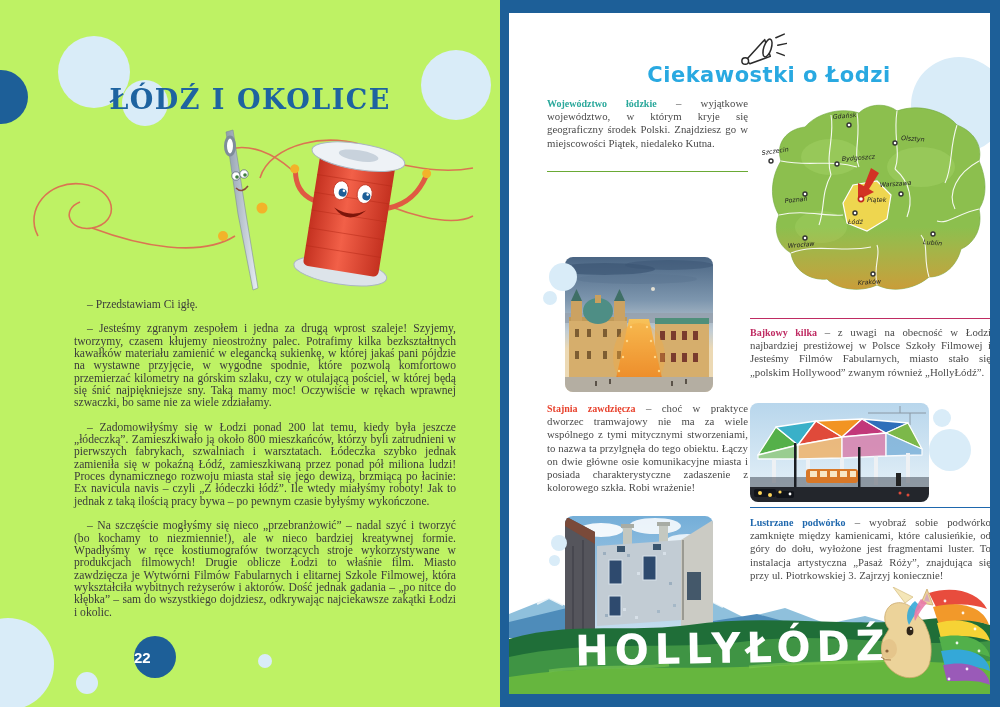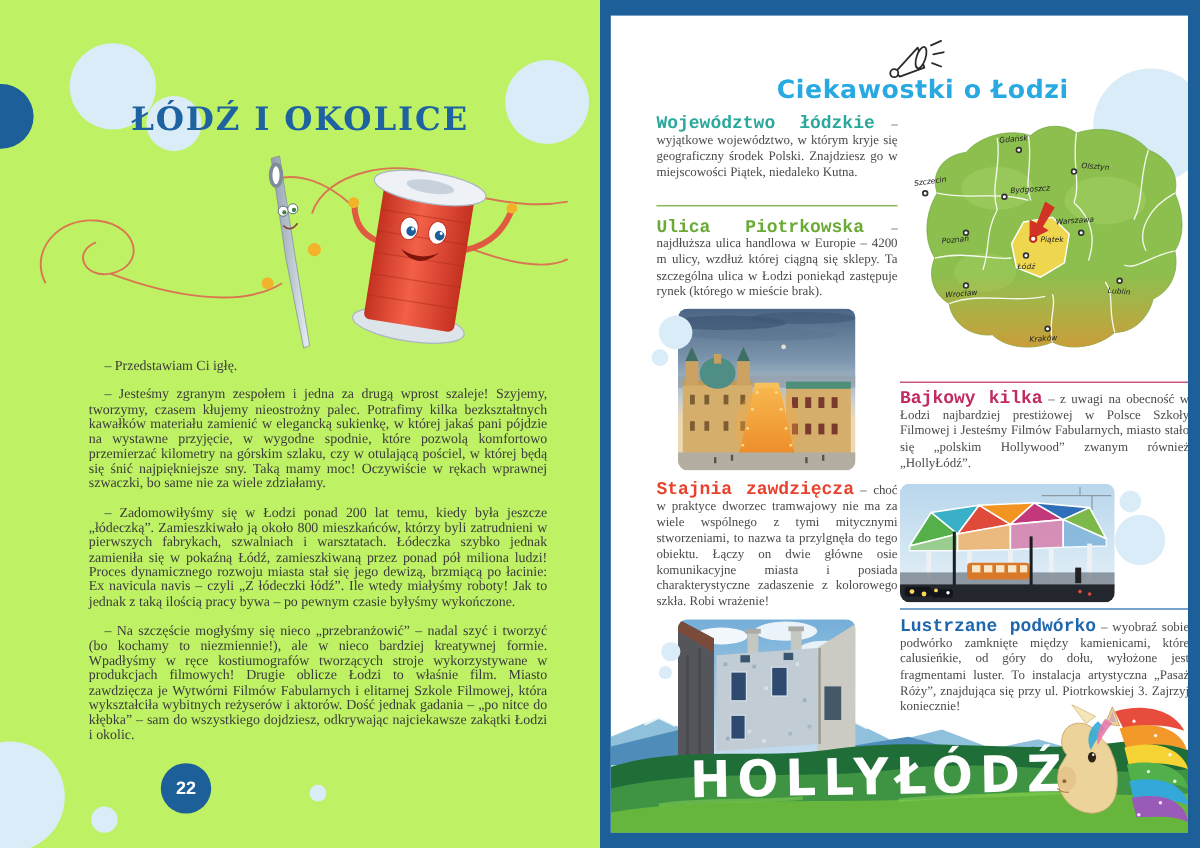--- a/index.html
+++ b/index.html
@@ -9,30 +9,30 @@
   .bubble{position:absolute;border-radius:50%;background:#d9ecf8;}
   
   #page-left{position:absolute;left:0;top:0;width:500px;height:707px;background:#bef264;}
   #lp-title{position:absolute;left:40px;top:84px;width:420px;text-align:center;
             font-family:"DejaVu Serif",serif;font-weight:bold;font-size:27px;
             letter-spacing:1.5px;color:#1e63a0;}
   #lp-text{position:absolute;left:62px;top:287px;width:406px;}
   .para{font-size:11.6px;line-height:12.35px;color:#3b3b3b;text-align:justify;text-indent:13px;margin:12px;}
   #page-circle{position:absolute;left:134px;top:636px;width:42px;height:42px;border-radius:50%;
                background:#1d5f98;color:#fff;font-family:"Liberation Sans",sans-serif;
-               font-weight:bold;font-size:15px;display:flex;align-items:center;justify-content:center;}
+               font-weight:bold;font-size:15px;display:flex;align-items:center;}
   
   #page-right{position:absolute;left:500px;top:0;width:500px;height:707px;background:#1d5f98;padding-left:20px;}
   #rp-inner{position:absolute;left:9px;top:13px;width:481px;height:681px;background:#fff;overflow:hidden;}
   #rp-title{position:absolute;left:90px;top:50px;width:340px;text-align:center;
             font-family:"DejaVu Sans",sans-serif;font-weight:bold;font-size:21px;
             letter-spacing:.5px;color:#29a9e1;}
   .sec{position:absolute;width:201px;font-size:10.8px;line-height:13.2px;color:#4a4a4a;
        text-align:justify;margin:0;}
-  .sec b{font-family:Liberation Mono, monospace;font-size:15px;}
+  .sec b{font-family:Liberation Serif, serif;font-size:10px;}
   .w241{width:241px;}
   .h0{color:#2aa89b}.h1{color:#6aaa35}.h2{color:#e8432e}.h3{color:#bf2b62}.h4{color:#1e67ad}
   .divider{position:absolute;height:0;border-top:1.7px solid;}
   .d-green{border-color:#6aaa35}.d-magenta{border-color:#bf2b62}.d-blue{border-color:#1e67ad}
   .photo{position:absolute;border-radius:8px;overflow:hidden;}
   #sign{position:absolute;left:14px;top:612px;width:420px;z-index:4;text-align:center;
         font-family:"DejaVu Sans",sans-serif;font-weight:800;font-size:40px;color:#fff;
         letter-spacing:6px;transform:rotate(-1deg) scaleY(1.05);}
   svg{display:block;}
 </style>
@@ -124,24 +124,20 @@
     </g>
   </svg>
 
   <div id="rp-title">Ciekawostki o Łodzi</div>
 
   <p class="sec" style="left:38px;top:84px;">
     <b class="h0">Województwo łódzkie</b>
     <span>– wyjątkowe województwo, w którym kryje się geograficzny środek Polski. Znajdziesz go w miejscowości Piątek, niedaleko Kutna.</span>
   </p>
   <div class="divider d-green" style="left:38px;top:158px;width:201px;"></div>
-  <p class="sec" style="left:38px;top:170px;">
-    <b class="h1">Ulica Piotrkowska</b>
-    <span>– najdłuższa ulica handlowa w Europie – 4200 m ulicy, wzdłuż której ciągną się sklepy. Ta szczególna ulica w Łodzi poniekąd zastępuje rynek (którego w mieście brak).</span>
-  </p>
 
   <div class="photo" style="left:56px;top:244px;width:148px;height:135px;">
     <svg width="148" height="135" viewBox="0 0 148 135">
       <defs>
         <linearGradient id="sky1" x1="0" y1="0" x2="0" y2="1">
           <stop offset="0" stop-color="#4a6583"></stop>
               <stop offset="0.32" stop-color="#7d96ae"></stop>
           <stop offset="0.55" stop-color="#c2cdd4"></stop>
               <stop offset="0.68" stop-color="#ecd9b4"></stop>
         </linearGradient>

